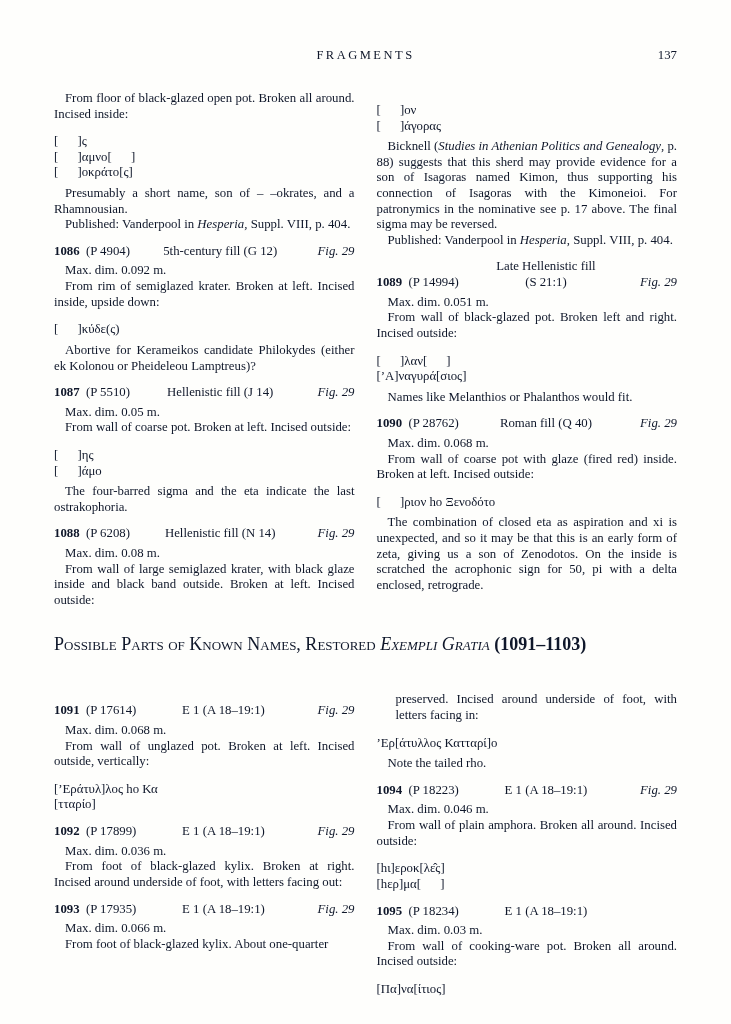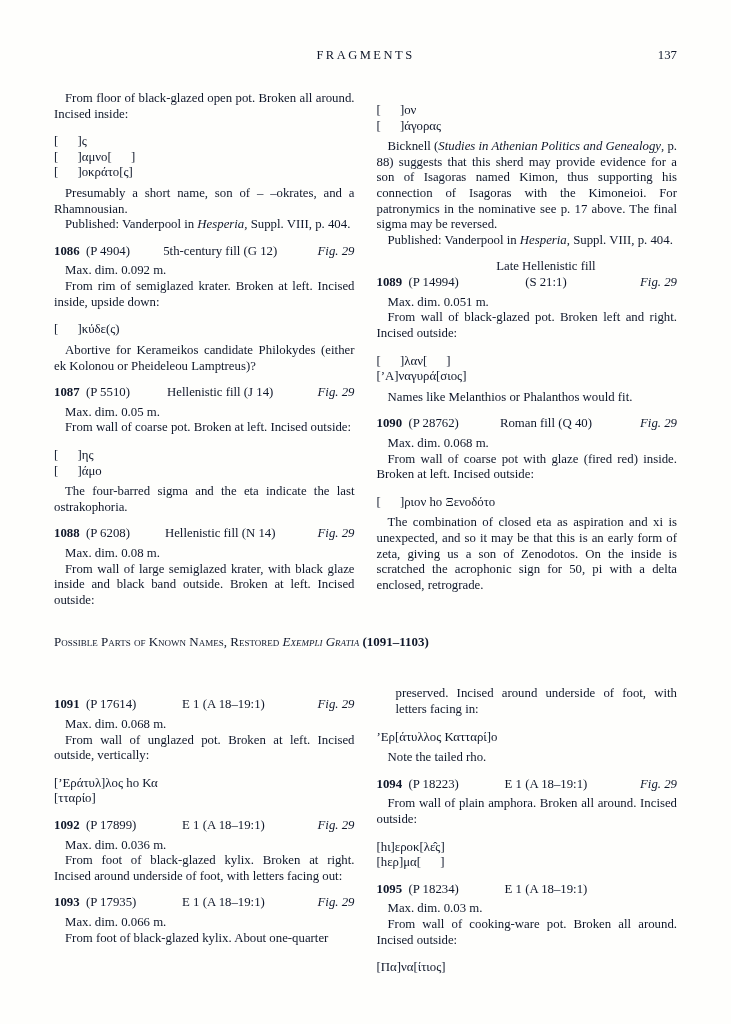--- a/index.html
+++ b/index.html
@@ -25,21 +25,21 @@
   .inscription{text-align:left;margin:12px 0 5px 0;}
   .insc-line{white-space:pre;}
   .entry{display:flex;align-items:flex-end;margin:11px 0 4px 0;}
   .entry-left{white-space:nowrap;}
   .entry-num{font-weight:bold;}
   .entry-mid{flex:1;text-align:center;padding:0 20px;}
   .entry-fig{width:44px;text-align:right;white-space:nowrap;font-style:italic;}
   .section-heading{
     margin:26px 0 36px 0;
     font-variant:small-caps;
-    font-size:13px;
+    font-size:18px;
   }
   .section-heading .bd{font-variant:normal;}
 </style>
 </head>
 <body>
 
 <div class="page">
   <div class="header">
     <span class="header-title">FRAGMENTS</span>
     <span class="header-page">137</span>
@@ -172,20 +172,21 @@
           <div class="insc-line">’Ερ[άτυλλος Κατταρί]ο</div>
         </div>
         <p class="para"><span>Note the tailed rho.</span></p>
         <div class="entry">
           <span class="entry-left"><span class="entry-num">1094</span><span>&nbsp;&nbsp;(P 18223)</span></span>
           <span class="entry-mid">
             <div>E 1 (A 18–19:1)</div>
           </span>
           <span class="entry-fig">Fig. 29</span>
         </div>
+        <p class="para"><span>Max. dim. 0.046 m.</span></p>
         <p class="para"><span>From wall of plain amphora. Broken all around. Incised outside:</span></p>
         <div class="inscription">
           <div class="insc-line">[hι]εροκ[λε̂ς]</div>
           <div class="insc-line">[hερ]μα[      ]</div>
         </div>
         <div class="entry">
           <span class="entry-left"><span class="entry-num">1095</span><span>&nbsp;&nbsp;(P 18234)</span></span>
           <span class="entry-mid">
             <div>E 1 (A 18–19:1)</div>
           </span>

